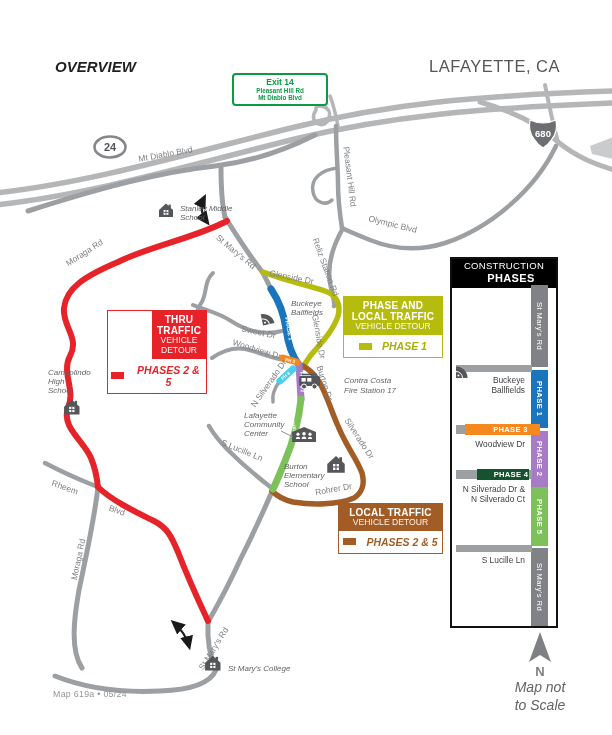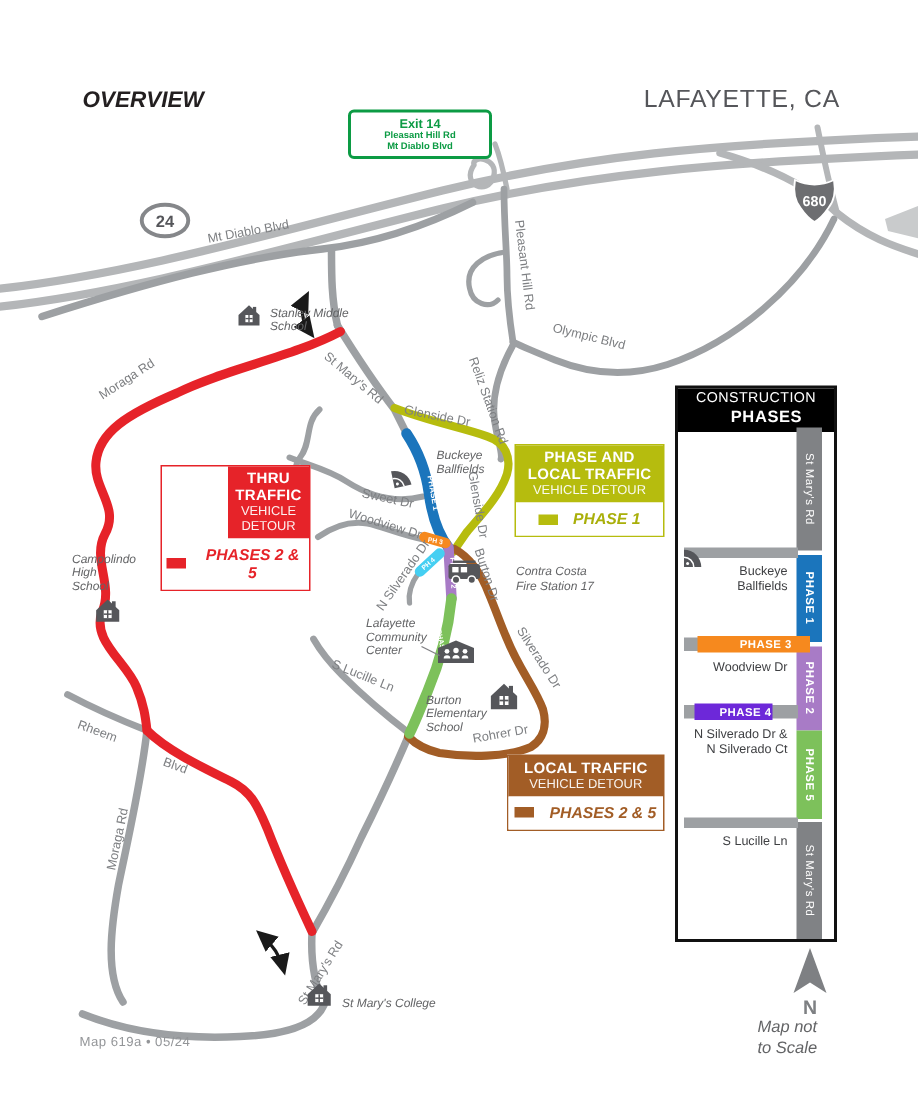--- a/index.html
+++ b/index.html
@@ -40,21 +40,21 @@
   .sb-hdr .h2{font-size:11px;font-weight:bold;letter-spacing:.4px;margin-left:14px;}
   .strip-seg{position:absolute;left:79px;width:17px;display:flex;align-items:center;justify-content:center;}
   .strip-seg span{writing-mode:vertical-rl;color:#fff;font-size:7.6px;letter-spacing:.4px;white-space:nowrap;}
   .strip-seg.phase span{font-weight:bold;}
   .stub{position:absolute;left:4px;height:7px;background:#9da0a3;}
   .badge{position:absolute;color:#fff;font-weight:bold;font-size:7.6px;text-align:center;
          height:11px;line-height:11px;letter-spacing:.3px;padding-left:16px;}
   .sb-lbl{position:absolute;right:31px;text-align:right;font-size:8.4px;color:#3e3f42;line-height:1.2;}
   
   .compass-n{left:514px;top:664px;width:52px;text-align:center;font-size:13px;font-weight:bold;color:#7e8083;}
-  .map-note{left:505px;top:679px;width:70px;font-size:11px;font-style:italic;color:#636466;line-height:1.25;}
+  .map-note{left:505px;top:679px;width:70px;text-align:center;font-size:14px;font-style:italic;color:#636466;line-height:1.25;}
   .credit{left:53px;top:689px;font-size:8.8px;color:#939598;letter-spacing:.3px;}
   svg{font-family:"Liberation Sans",sans-serif;}
   .rl{fill:#7d7f82;font-size:8.5px;}          
   .poi{fill:#636466;font-size:8px;font-style:italic;}
   .phw{fill:#fff;font-weight:bold;}
 </style>
 </head>
 <body>
 
 <div class="stage">
@@ -287,21 +287,21 @@
     <div class="sb-lbl" style="top:116px">
       <div>Buckeye</div>
       <div>Ballfields</div>
     </div>
 
     <div class="stub" style="top:166px;width:76px;height:9px"></div>
     <div class="badge" style="top:165px;left:13px;width:59px;background:#f6891e">PHASE 3</div>
     <div class="sb-lbl" style="top:180px">Woodview Dr</div>
 
     <div class="stub" style="top:211px;width:76px;height:9px"></div>
-    <div class="badge" style="top:210px;left:11px;width:36px;background:#6d28d9">PHASE 4</div>
+    <div class="badge" style="top:210px;left:25px;width:36px;background:#14532d">PHASE 4</div>
     <div class="sb-lbl" style="top:225px">
       <div>N Silverado Dr &amp;</div>
       <div>N Silverado Ct</div>
     </div>
 
     <div class="stub" style="top:286px;width:76px"></div>
     <div class="sb-lbl" style="top:296px">S Lucille Ln</div>
   </div>
 
   <div class="abs compass-n">N</div>

